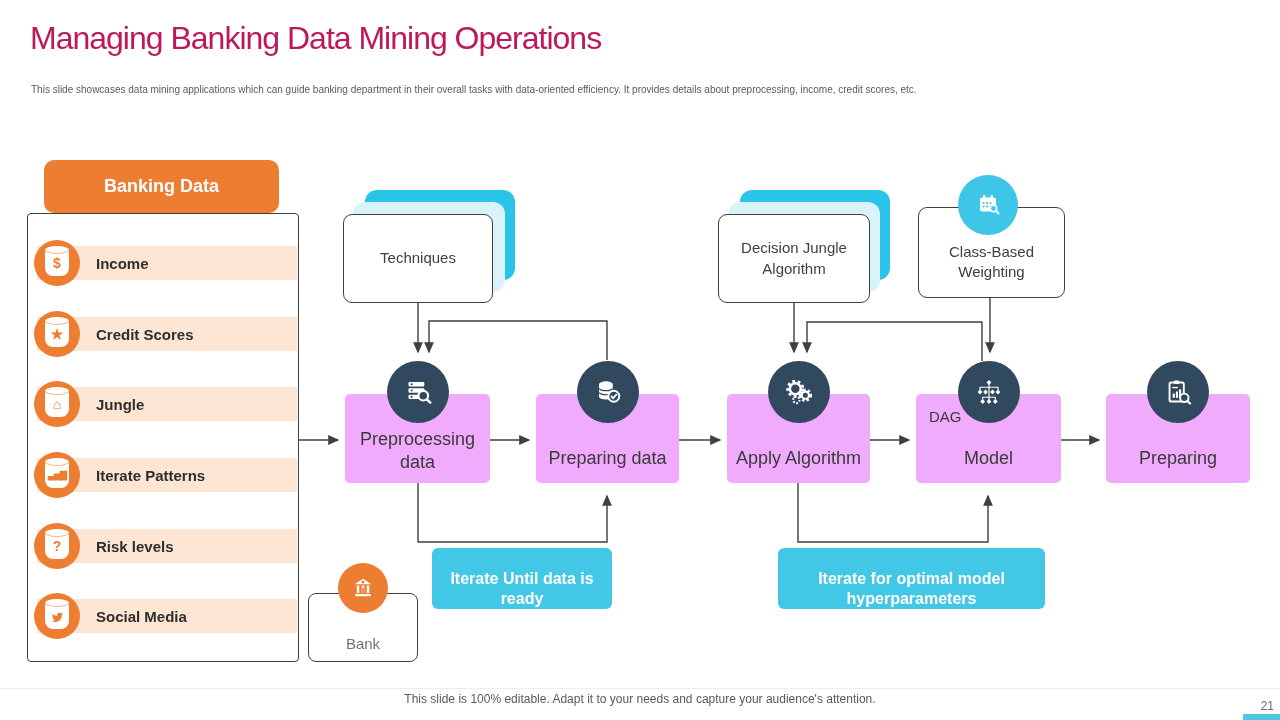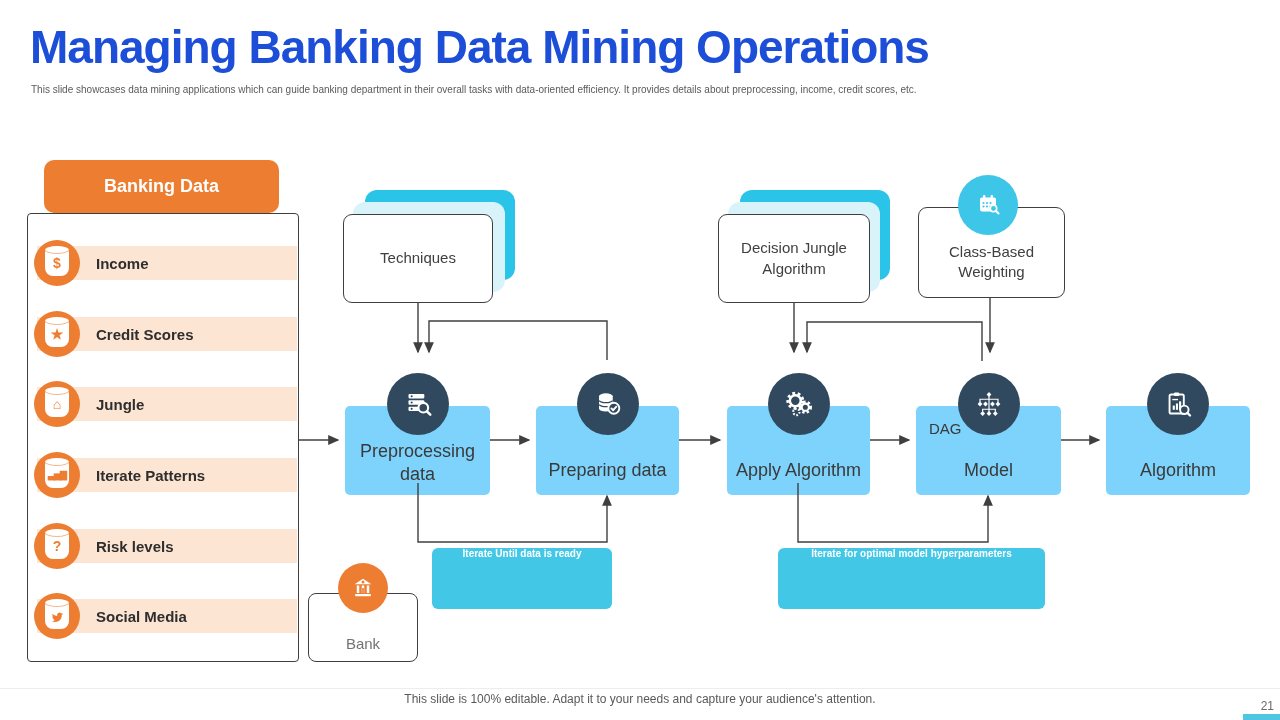--- a/index.html
+++ b/index.html
@@ -1,21 +1,21 @@
 <!DOCTYPE html>
 <html><head>
 <meta charset="utf-8">
 <style>
   html,body{margin:0;padding:0;background:#ffffff;}
   .slide{position:relative;width:1280px;height:720px;background:#ffffff;overflow:hidden;
          font-family:"Liberation Sans", sans-serif;}
   .abs{position:absolute;}
 
   
-  .title{left:30px;top:20px;font-size:46px;font-weight:700;color:#1d4ed8;letter-spacing:-1px;white-space:nowrap;}
+  .title{left:30px;top:20px;font-size:32px;font-weight:400;color:#be185d;letter-spacing:-1px;white-space:nowrap;}
   .subtitle{left:31px;top:84px;font-size:10px;color:#5a5a5a;white-space:nowrap;}
 
   
   .bd-tab{left:44px;top:160px;width:235px;height:53px;background:#ED7D31;border-radius:10px;
           display:flex;align-items:center;justify-content:center;color:#fff;font-size:18px;font-weight:700;}
   .bd-panel{left:27px;top:213px;width:272px;height:449px;background:#fff;border:1.5px solid #3f3f3f;border-radius:4px;box-sizing:border-box;}
   .bd-row{position:absolute;left:0;width:100%;height:34px;}
   .bd-bar{position:absolute;left:9px;right:1px;top:0;height:34px;background:#FCE5D2;}
   .bd-ic{position:absolute;left:6px;top:-6px;width:46px;height:46px;border-radius:50%;background:#ED7D31;
          display:flex;align-items:center;justify-content:center;}
@@ -28,29 +28,29 @@
   .bd-label{position:absolute;left:68px;top:50%;transform:translateY(-50%);font-size:15px;font-weight:700;color:#2e2e2e;white-space:nowrap;}
 
   
   .card-dark{background:#29C4E8;border-radius:12px;}
   .card-light{background:#D9F3FB;border-radius:12px;}
   .wbox{background:#fff;border:1.4px solid #3f3f3f;border-radius:9px;box-sizing:border-box;
         display:flex;align-items:center;justify-content:center;text-align:center;
         font-size:15px;color:#404040;line-height:1.35;}
 
   
-  .step{background:#7dd3fc;border-radius:5px;height:89px;top:406px;}
+  .step{background:#f0abfc;border-radius:5px;height:89px;top:394px;}
   .step-label{position:absolute;left:0;right:0;bottom:14px;text-align:center;font-size:18px;color:#3a3a3a;line-height:1.25;}
   .step-circle{position:absolute;top:-33px;left:50%;transform:translateX(-50%);width:62px;height:62px;border-radius:50%;
                background:#31495E;display:flex;align-items:center;justify-content:center;}
   .dag-tag{position:absolute;left:13px;top:14px;font-size:15px;color:#3a3a3a;}
 
   
-  .iter{background:#43C7E6;border-radius:6px;color:#fff;font-weight:700;font-size:10px;line-height:1.25;
-        display:flex;align-items:flex-start;justify-content:center;text-align:center;}
+  .iter{background:#43C7E6;border-radius:6px;color:#fff;font-weight:700;font-size:16px;line-height:1.25;
+        display:flex;align-items:flex-end;justify-content:center;text-align:center;}
 
   
   .bank-box{left:308px;top:593px;width:110px;height:69px;background:#fff;border:1.4px solid #3f3f3f;border-radius:8px;box-sizing:border-box;}
   .bank-circle{position:absolute;left:29px;top:-31px;width:50px;height:50px;border-radius:50%;background:#ED7D31;
                display:flex;align-items:center;justify-content:center;}
   .bank-label{position:absolute;left:0;right:0;bottom:9px;text-align:center;font-size:15px;color:#737373;}
 
   
   .cb-circle{left:958px;top:175px;width:60px;height:60px;border-radius:50%;background:#3EC6E9;
              display:flex;align-items:center;justify-content:center;}
@@ -252,21 +252,21 @@
         <line x1="12.6" y1="13.8" x2="18" y2="13.8" stroke="#fff" stroke-width="1.3"></line>
         <g fill="#fff">
           <rect x="13" y="19.5" width="2" height="4"></rect>
           <rect x="16" y="17.5" width="2" height="6"></rect>
           <rect x="19" y="15.5" width="2" height="8"></rect>
         </g>
         <circle cx="24" cy="23.5" r="4" fill="#31495E" stroke="#fff" stroke-width="1.8"></circle>
         <line x1="26.9" y1="26.4" x2="29.4" y2="28.9" stroke="#fff" stroke-width="2.2" stroke-linecap="round"></line>
       </svg>
     </div>
-    <div class="step-label">Algorithm</div>
+    <div class="step-label">Preparing</div>
   </div>
 
   <div class="abs iter" style="left:432px;top:548px;width:160px;height:61px;padding:0 10px">
     <span>Iterate Until data is ready</span>
   </div>
   <div class="abs iter" style="left:778px;top:548px;width:231px;height:61px;padding:0 18px">
     <span>Iterate for optimal model hyperparameters</span>
   </div>
 
   <div class="abs bank-box">

